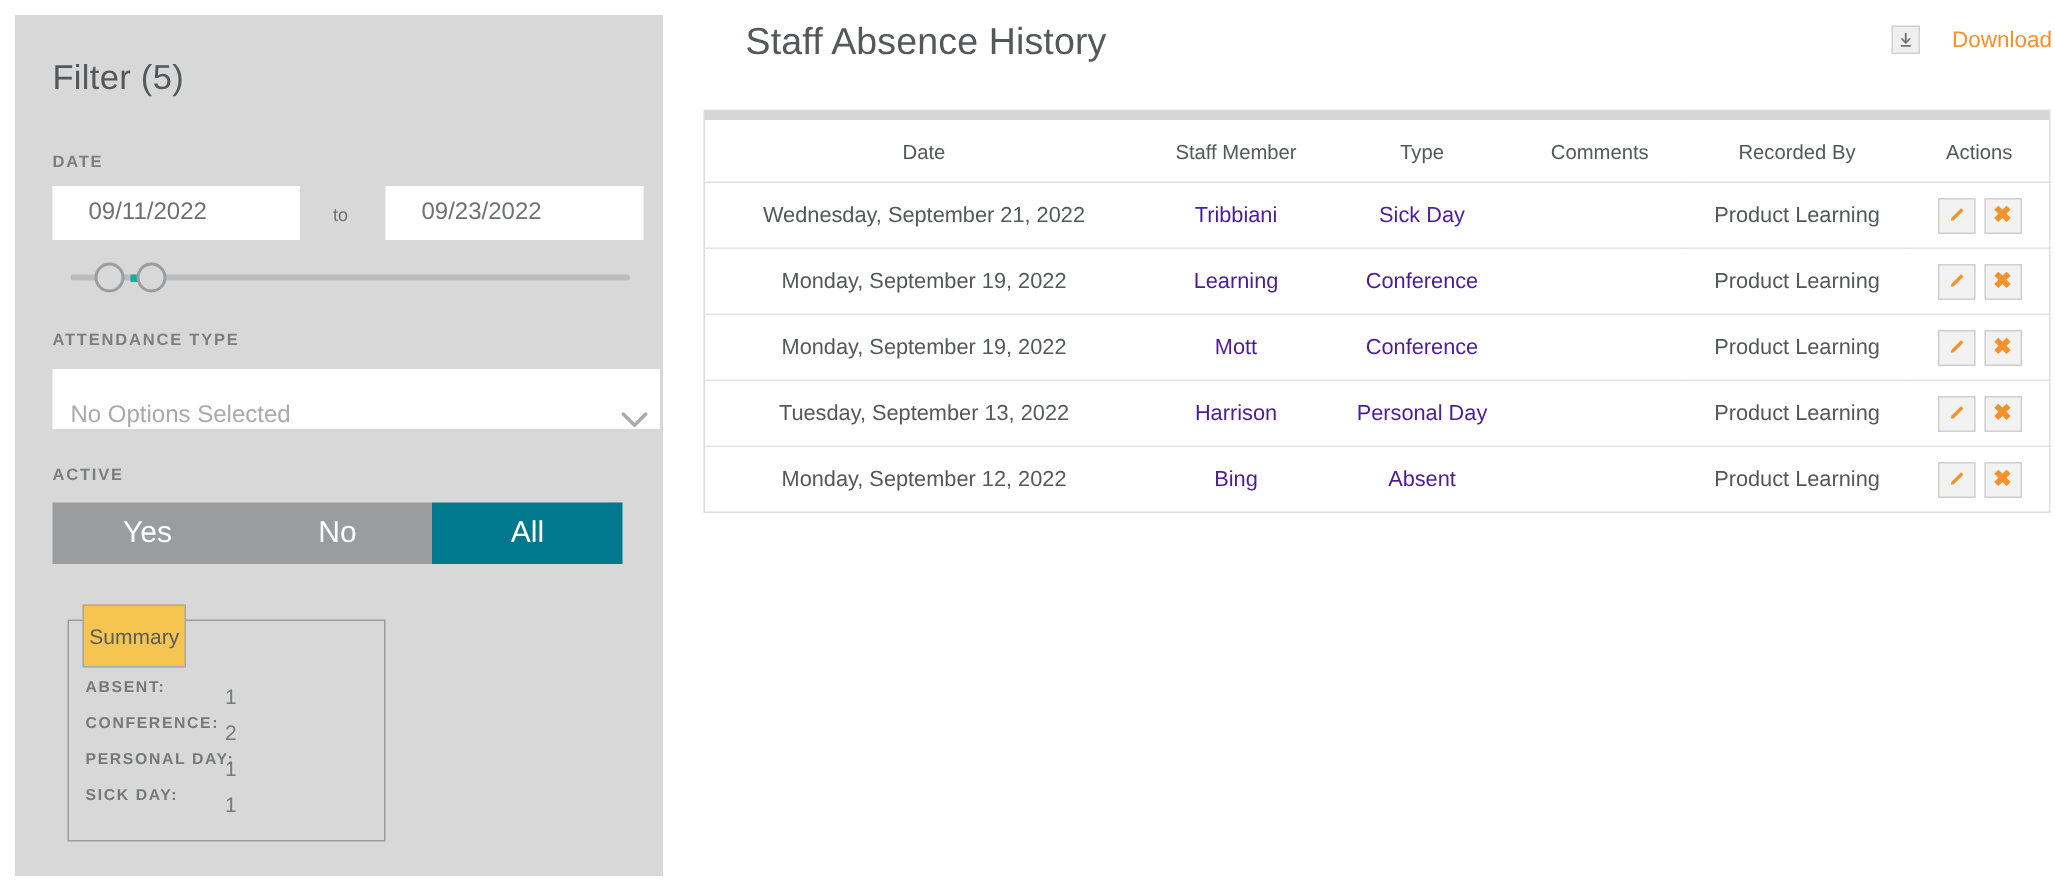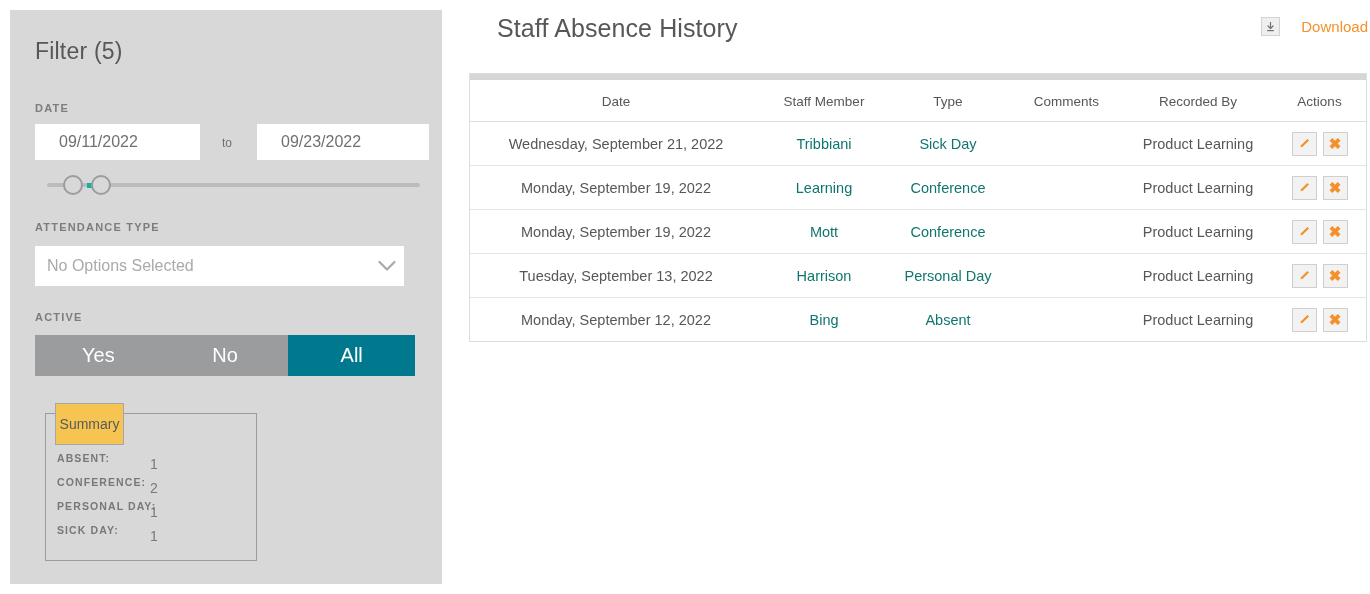--- a/index.html
+++ b/index.html
@@ -58,22 +58,22 @@
   }
   .slider-knob {
     position: absolute; top: 0; width: 20px; height: 20px;
     border-radius: 50%; background: #d8d8d8; border: 2px solid #9a9c9d;
   }
   .knob-a { left: 28px; }
   .knob-b { left: 56px; }
 
   .select-box {
     position: absolute; left: 25px; top: 236px;
-    width: 369px; height: 40px; background: #ffffff;
-    display: flex; align-items: center;
+    width: 405px; height: 40px; background: #ffffff;
+    display: flex; align-items: flex-end;
   }
   .select-value {
     font-size: 16px; color: #a8aaab; padding-left: 12px; flex: 1;
   }
   .chevron {
     width: 34px; display: flex; align-items: center; justify-content: center;
   }
   .chevron svg { display: block; }
 
   .seg-group {
@@ -156,21 +156,21 @@
     text-align: center; vertical-align: middle;
   }
   table.grid tr:last-child td { border-bottom: none; }
   .col-date     { width: 292px; }
   .col-staff    { width: 124px; }
   .col-type     { width: 124px; }
   .col-comments { width: 113px; }
   .col-recorded { width: 150px; }
   .col-actions  { width: 93px; }
 
-  .link-orange { color: #0f766e; text-decoration: none; cursor: pointer; }
+  .link-orange { color: #4c1d95; text-decoration: none; cursor: pointer; }
   .actions-cell { display: flex; align-items: center; justify-content: center; gap: 6px; height: 43px; }
   .act-btn {
     width: 25px; height: 24px; background: #f2f2f2;
     border: 1px solid #cfcfcf;
     display: flex; align-items: center; justify-content: center;
     cursor: pointer;
   }
   .act-x { color: #f5902b; font-size: 15px; font-weight: 700; line-height: 1; }
 </style>
 </head>

